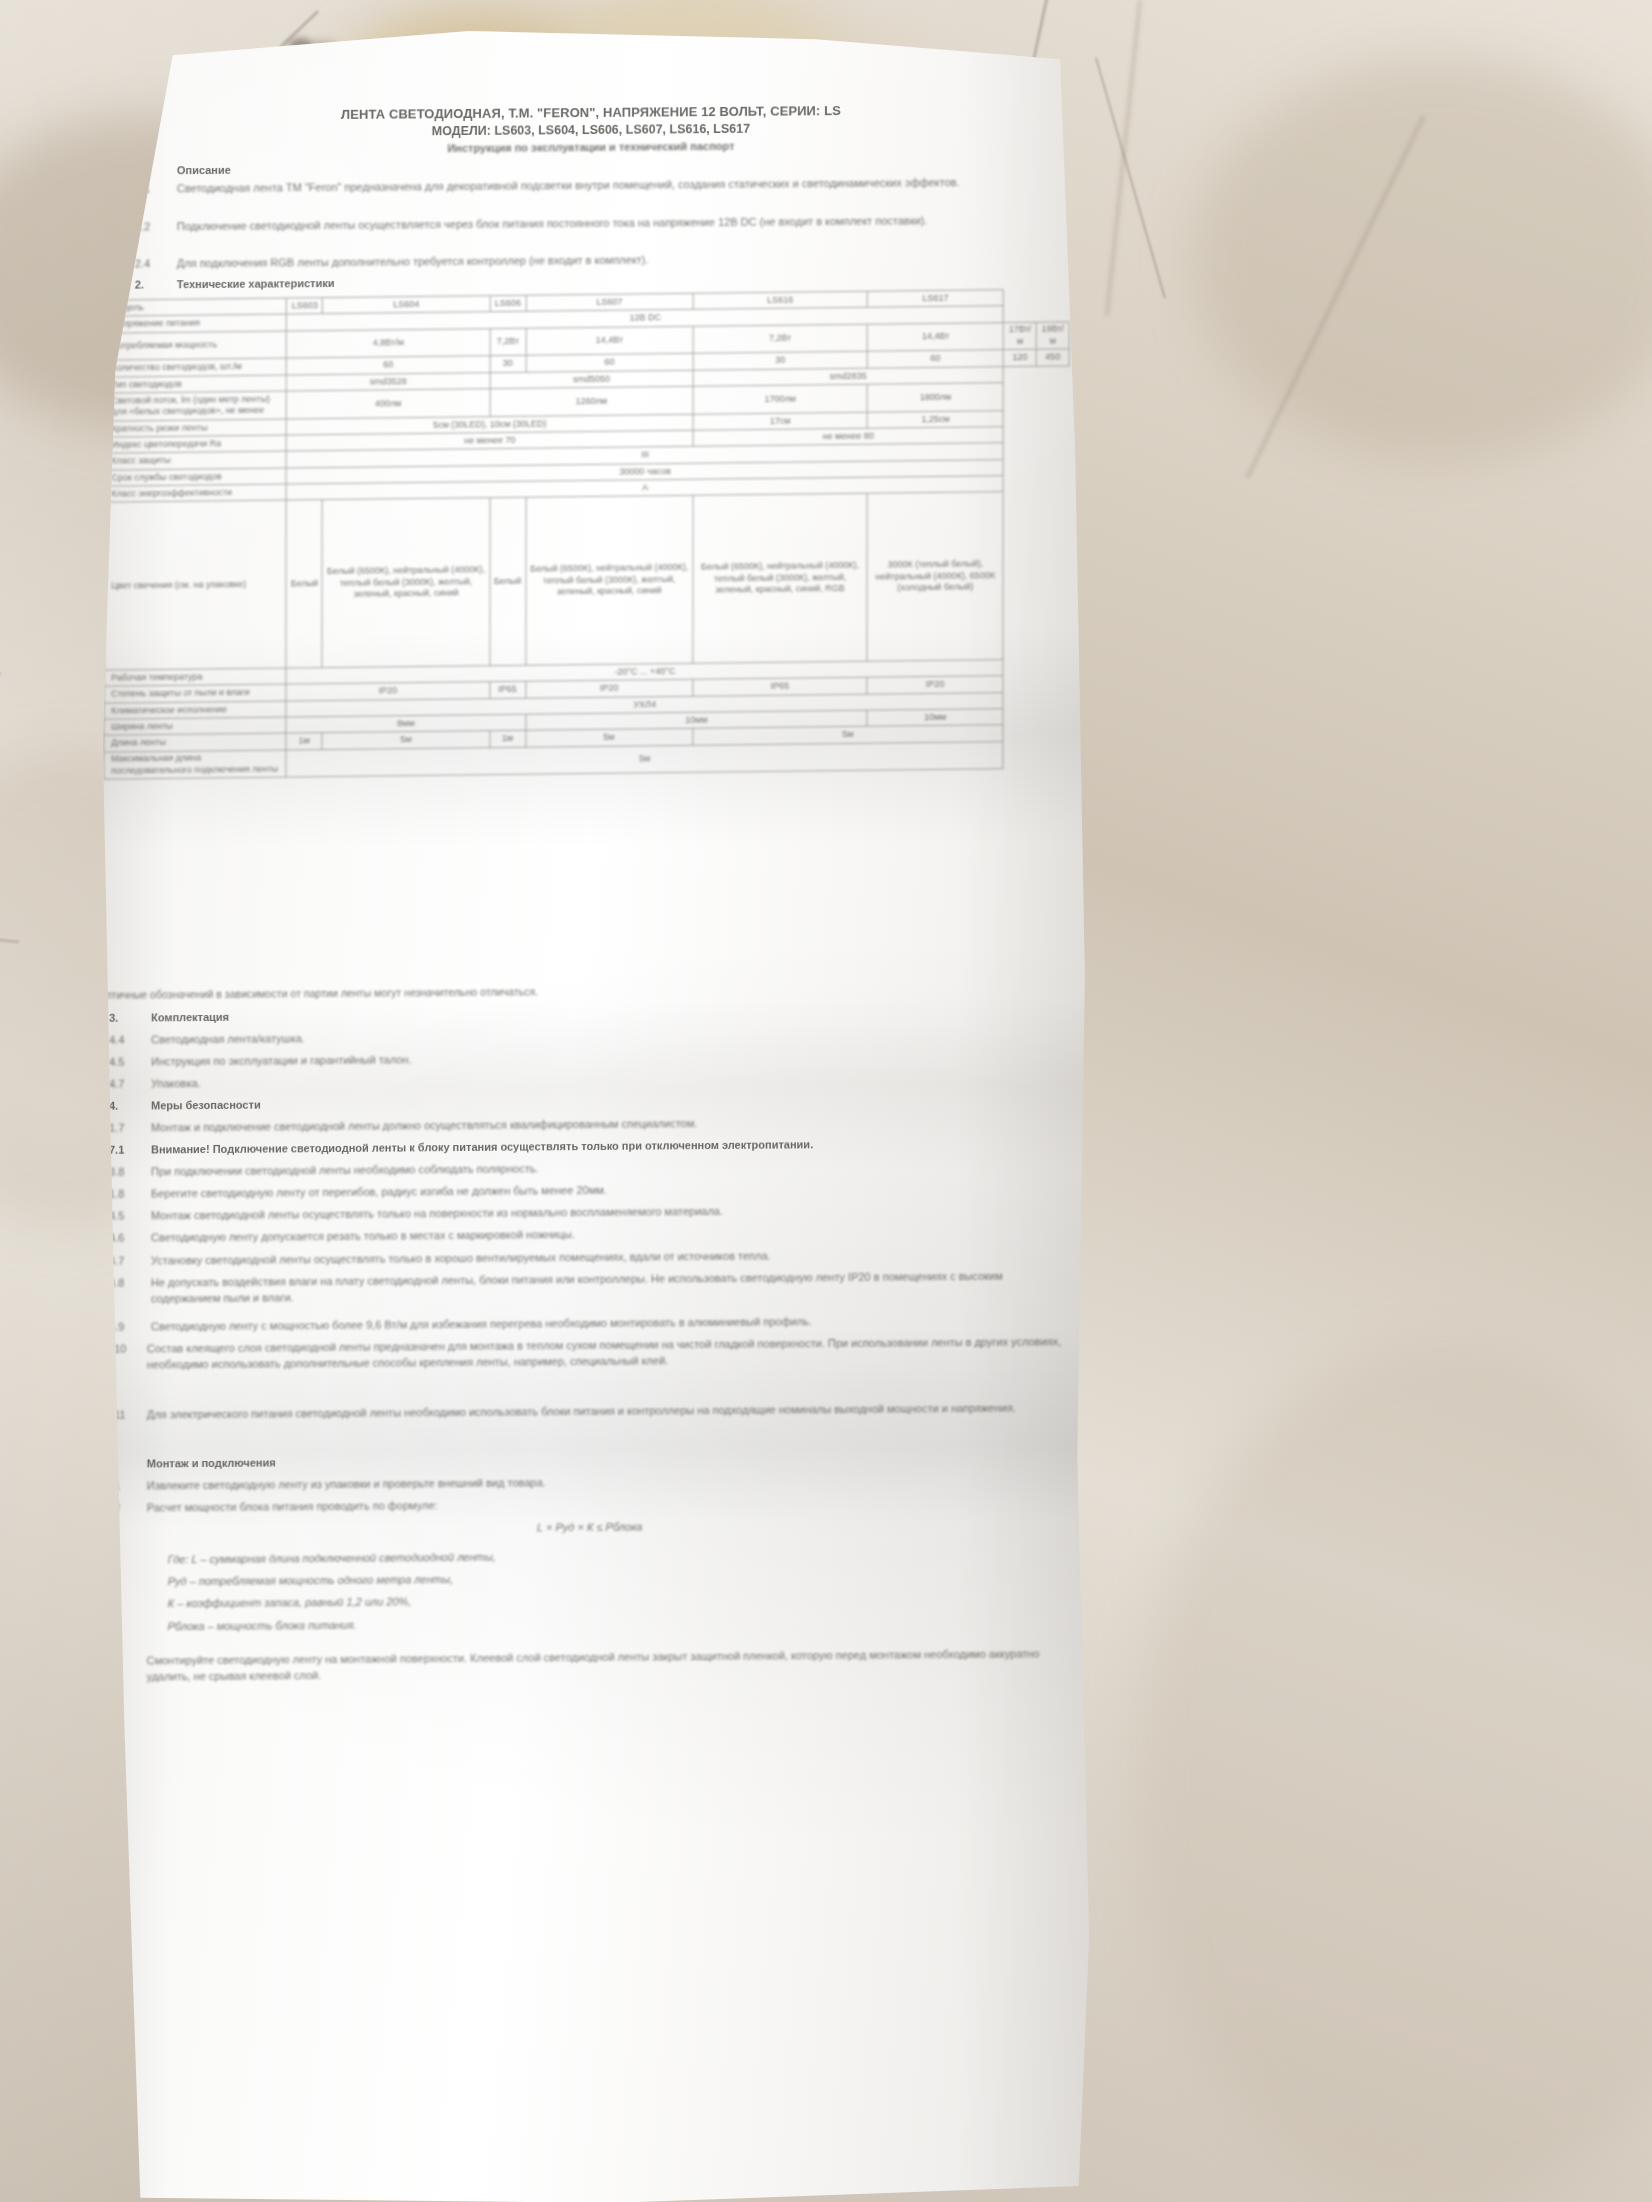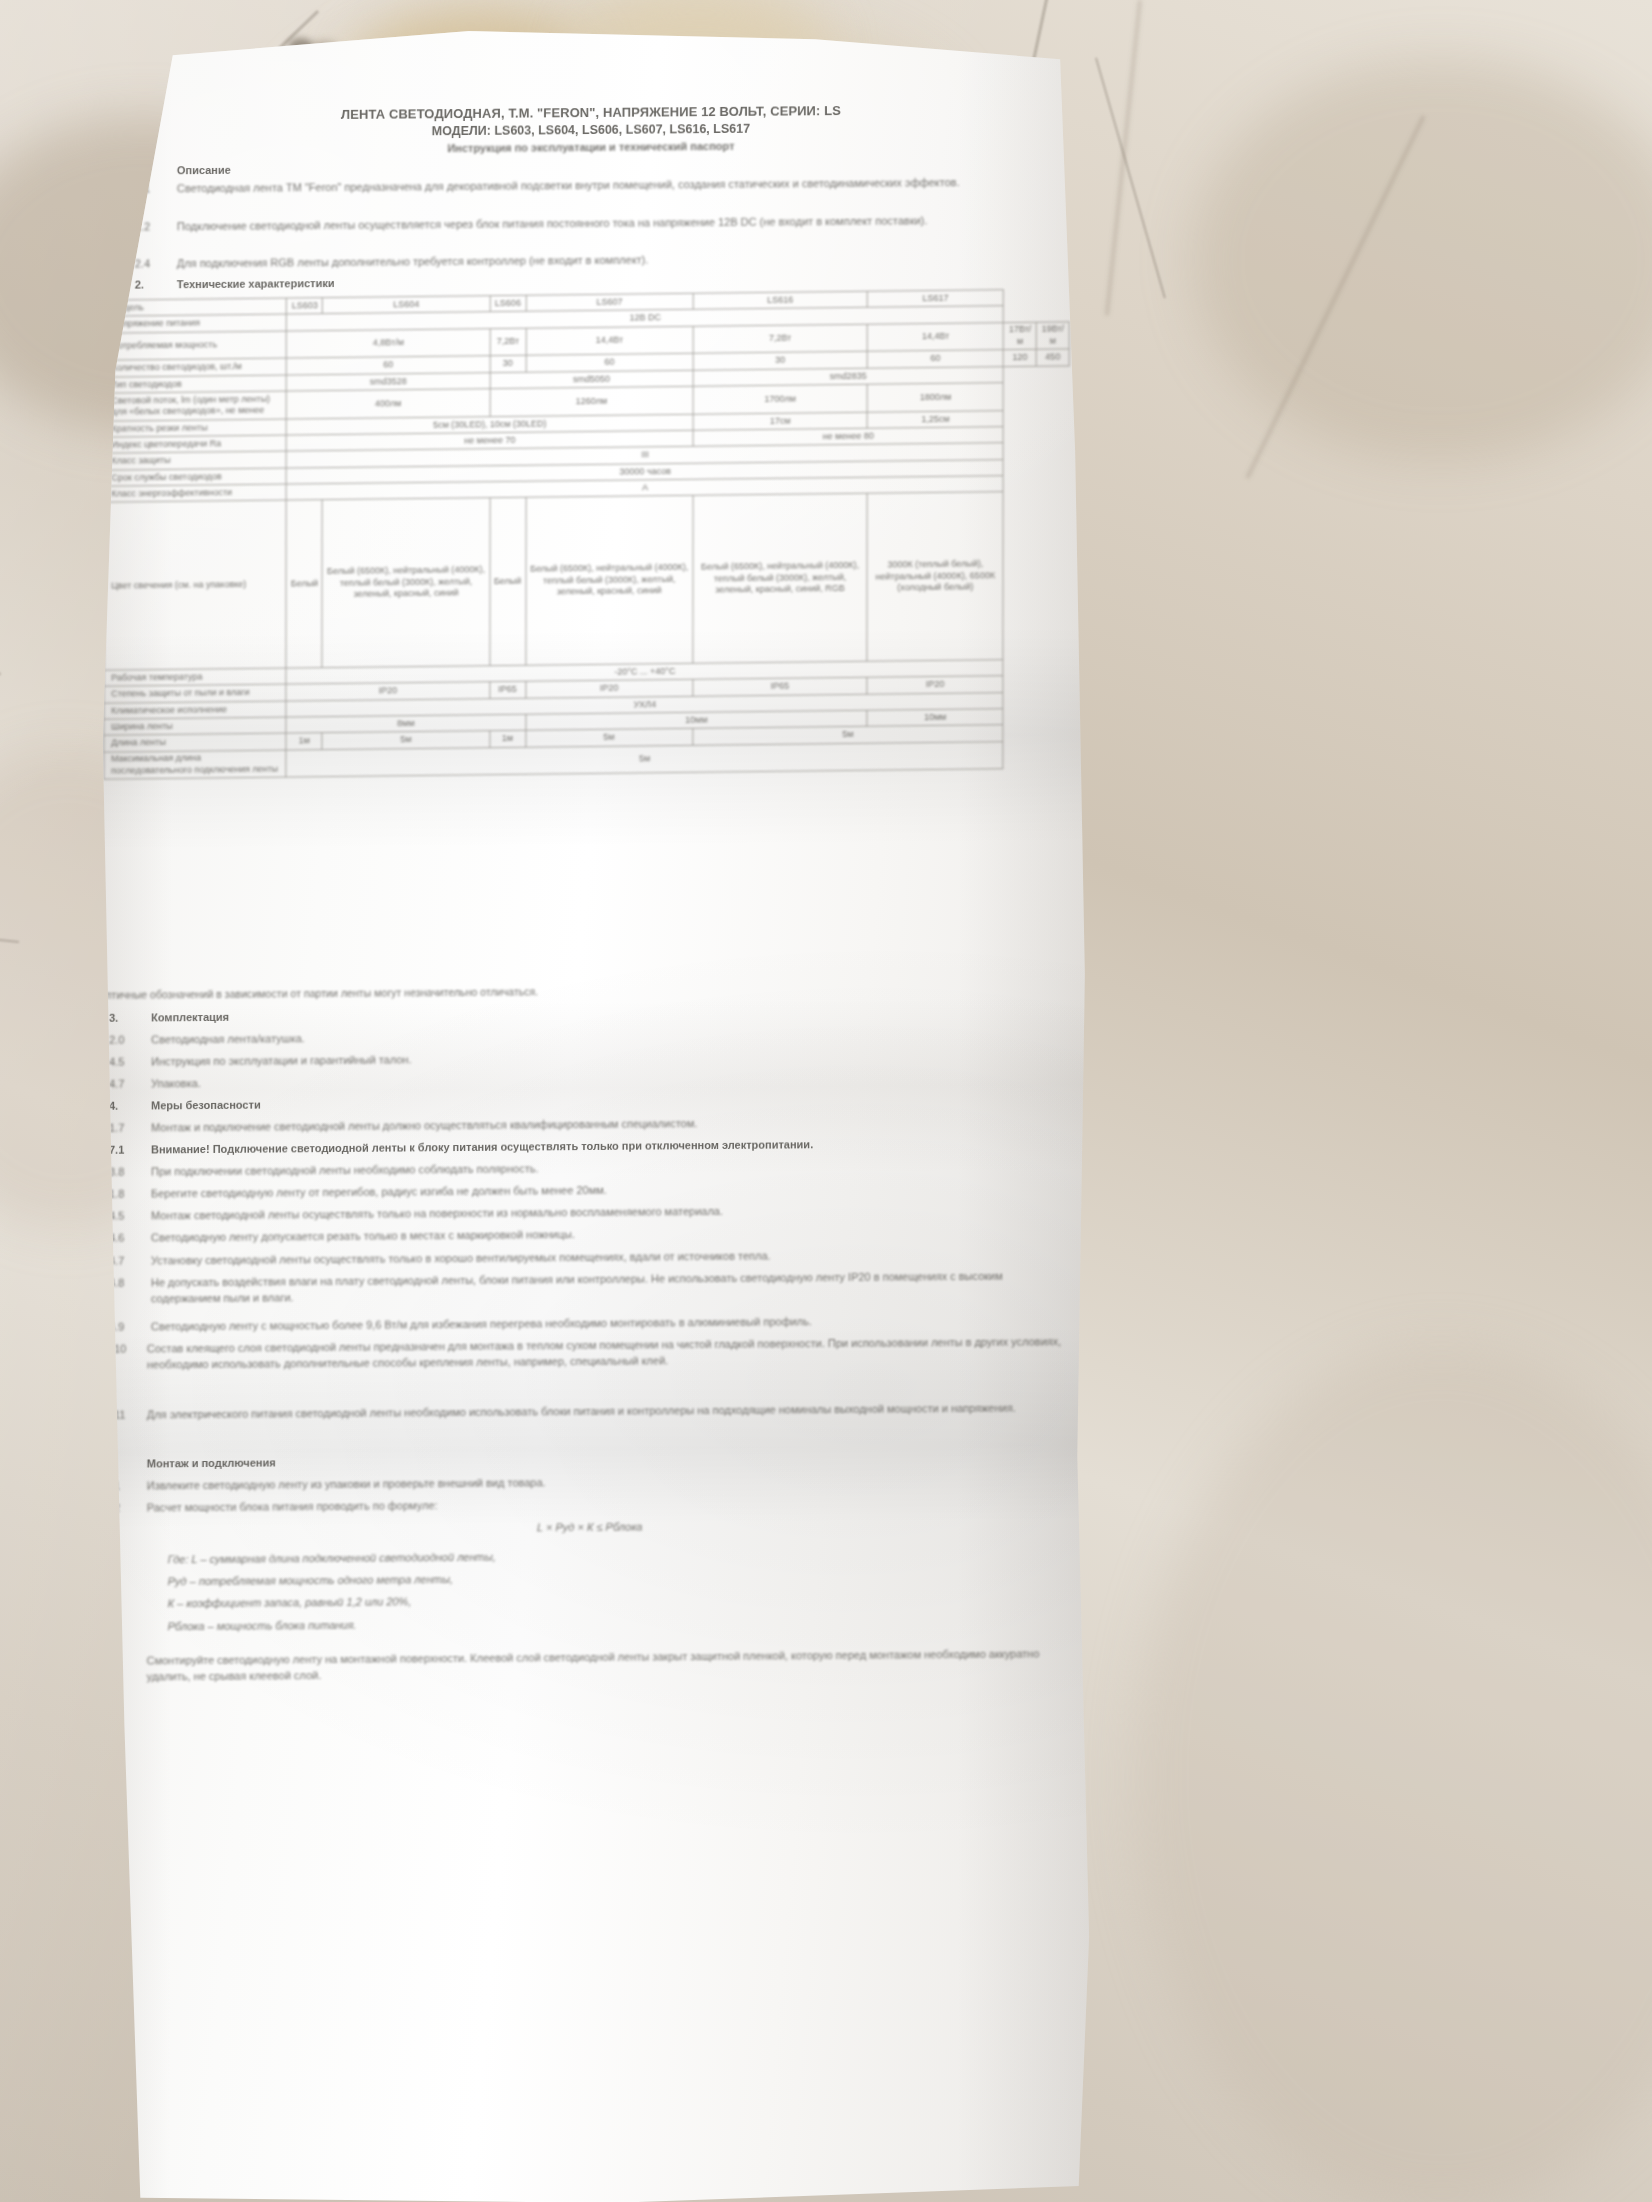--- a/index.html
+++ b/index.html
@@ -269,21 +269,21 @@
         </tbody>
     </table>
 
     <div class="caption blur-c" style="left:17.3px;top:968px;width:961px;">Оптичные обозначений в зависимости от партии ленты могут незначительно отличаться.</div>
 
     <div class="li bold blur-b" style="left:29px;top:990px;width:865px;">
       <span class="num">3.</span>
       <span class="txt">Комплектация</span>
     </div>
     <div class="li blur-c" style="left:29px;top:1012px;width:941px;">
-      <span class="num">2.0</span>
+      <span class="num">4.4</span>
       <span class="txt">Светодиодная лента/катушка.</span>
     </div>
     <div class="li blur-c" style="left:29px;top:1034px;width:941px;">
       <span class="num">4.5</span>
       <span class="txt">Инструкция по эксплуатации и гарантийный талон.</span>
     </div>
     <div class="li blur-c" style="left:29px;top:1056px;width:941px;">
       <span class="num">4.7</span>
       <span class="txt">Упаковка.</span>
     </div>

